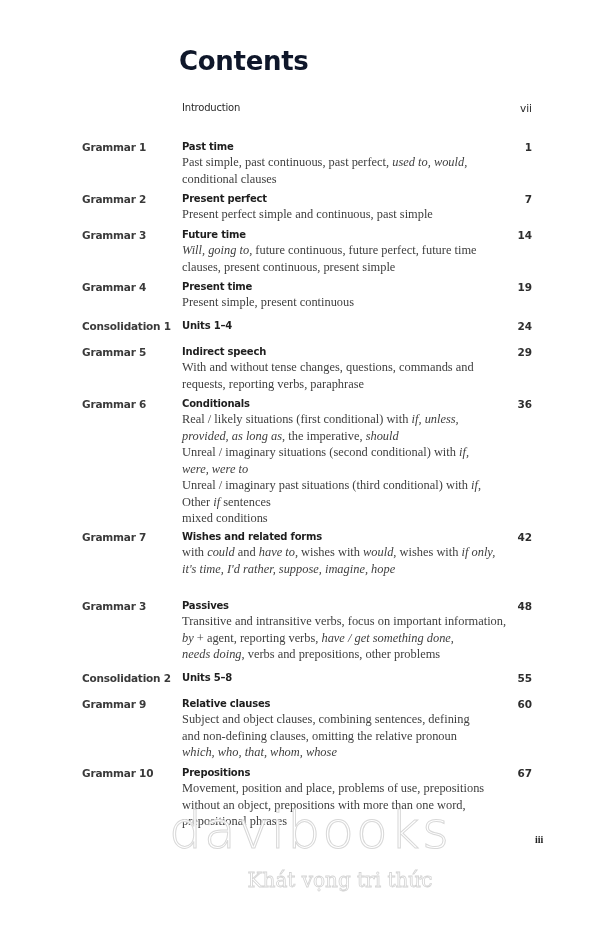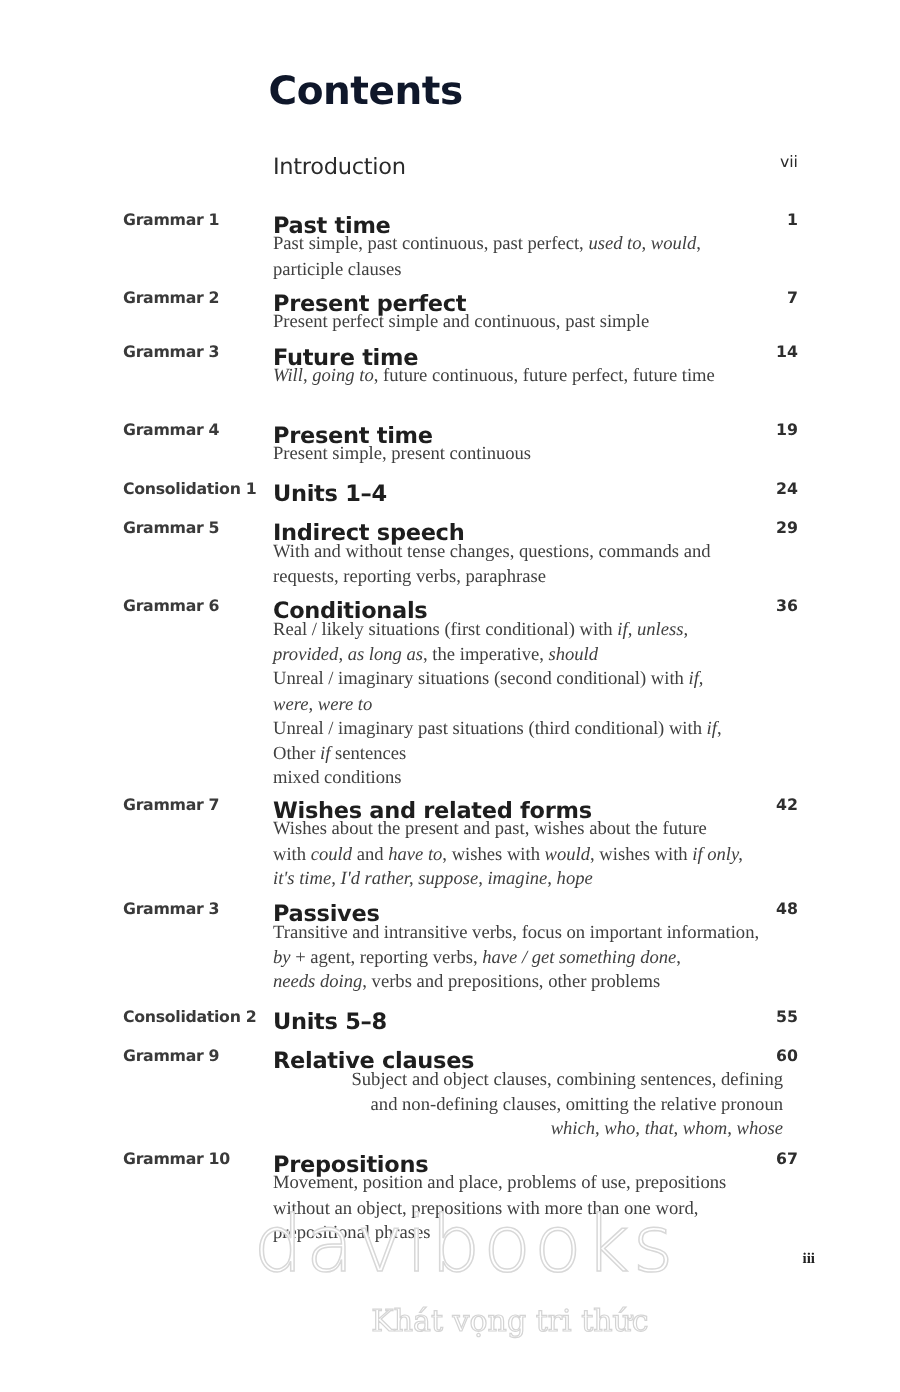--- a/index.html
+++ b/index.html
@@ -14,21 +14,21 @@
     }
     .toc { position: absolute; left: 0; top: 0; width: 600px; }
     .row { position: absolute; left: 0; width: 600px; }
     .label {
       position: absolute; left: 82px;
       font-family: "DejaVu Sans", sans-serif; font-size: 10.5px; font-weight: 600; color: #3a3a3a;
       letter-spacing: -0.2px;
     }
     .heading {
       position: absolute; left: 182px;
-      font-family: "DejaVu Sans", sans-serif; font-size: 15px; font-weight: 600; color: #1e1e1e;
+      font-family: "DejaVu Sans", sans-serif; font-size: 10px; font-weight: 600; color: #1e1e1e;
       letter-spacing: -0.2px;
       text-align: center;
     }
     .page {
       position: absolute; right: 68px;
       font-family: "DejaVu Sans", sans-serif; font-size: 10.5px; font-weight: 600; color: #2e2e2e;
     }
     .desc {
       position: absolute; left: 182px; width: 340px;
       font-family: "Liberation Serif", serif; font-size: 12.4px; line-height: 16.5px; color: #404040;
@@ -61,37 +61,38 @@
   <span class="page intro-page">vii</span>
 </div>
 
 <div class="toc" id="toc">
     <div class="row" style="top: 141px;">
       <span class="label">Grammar 1</span>
       <span class="heading">Past time</span>
       <span class="page">1</span>
       <div class="desc" style="top: 13px;">
         <span class="line">Past simple, past continuous, past perfect, <i>used to, would</i>,</span>
-        <span class="line">participle clauses</span>
+        <span class="line">conditional clauses</span>
       </div>
     </div>
     <div class="row" style="top: 193px;">
       <span class="label">Grammar 2</span>
       <span class="heading">Present perfect</span>
       <span class="page">7</span>
       <div class="desc" style="top: 13px;">
         <span class="line">Present perfect simple and continuous, past simple</span>
       </div>
     </div>
     <div class="row" style="top: 229px;">
       <span class="label">Grammar 3</span>
       <span class="heading">Future time</span>
       <span class="page">14</span>
       <div class="desc" style="top: 13px;">
         <span class="line"><i>Will, going to</i>, future continuous, future perfect, future time</span>
+        <span class="line">clauses, present continuous, present simple</span>
       </div>
     </div>
     <div class="row" style="top: 281px;">
       <span class="label">Grammar 4</span>
       <span class="heading">Present time</span>
       <span class="page">19</span>
       <div class="desc" style="top: 13px;">
         <span class="line">Present simple, present continuous</span>
       </div>
     </div>
@@ -121,21 +122,20 @@
         <span class="line">Unreal / imaginary past situations (third conditional) with <i>if</i>,</span>
         <span class="line">Other <i>if</i> sentences</span>
         <span class="line">mixed conditions</span>
       </div>
     </div>
     <div class="row" style="top: 531px;">
       <span class="label">Grammar 7</span>
       <span class="heading">Wishes and related forms</span>
       <span class="page">42</span>
       <div class="desc" style="top: 13px;">
-        <span class="line">Wishes about the present and past, wishes about the future</span>
         <span class="line">with <i>could</i> and <i>have to</i>, wishes with <i>would</i>, wishes with <i>if only,</i></span>
         <span class="line"><i>it's time, I'd rather, suppose, imagine, hope</i></span>
       </div>
     </div>
     <div class="row" style="top: 600px;">
       <span class="label">Grammar 3</span>
       <span class="heading">Passives</span>
       <span class="page">48</span>
       <div class="desc" style="top: 13px;">
         <span class="line">Transitive and intransitive verbs, focus on important information,</span>
@@ -145,21 +145,21 @@
     </div>
     <div class="row" style="top: 672px;">
       <span class="label">Consolidation 2</span>
       <span class="heading">Units 5–8</span>
       <span class="page">55</span>
     </div>
     <div class="row" style="top: 698px;">
       <span class="label">Grammar 9</span>
       <span class="heading">Relative clauses</span>
       <span class="page">60</span>
-      <div class="desc" style="top: 13px; text-align: right;">
+      <div class="desc" style="top: 13px;">
         <span class="line">Subject and object clauses, combining sentences, defining</span>
         <span class="line">and non-defining clauses, omitting the relative pronoun</span>
         <span class="line"><i>which, who, that, whom, whose</i></span>
       </div>
     </div>
     <div class="row" style="top: 767px;">
       <span class="label">Grammar 10</span>
       <span class="heading">Prepositions</span>
       <span class="page">67</span>
       <div class="desc" style="top: 13px;">

